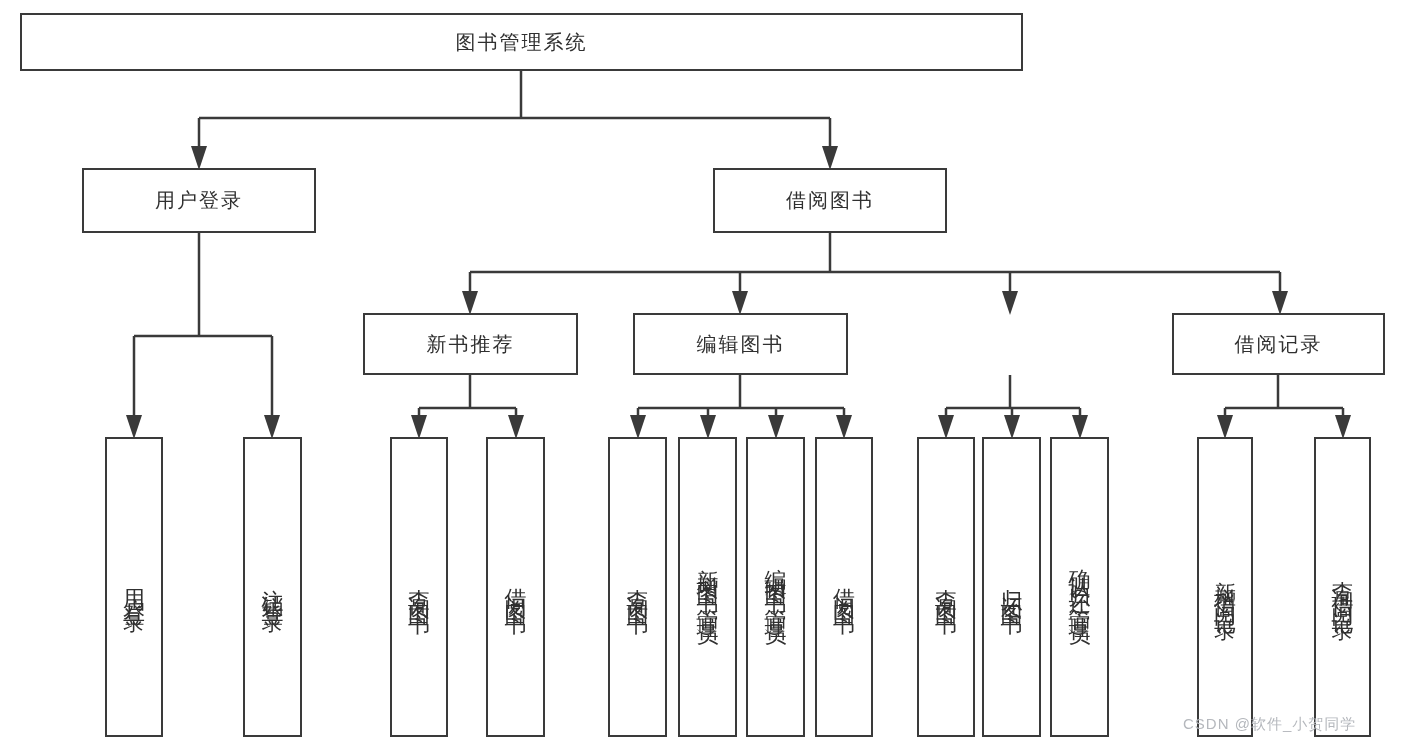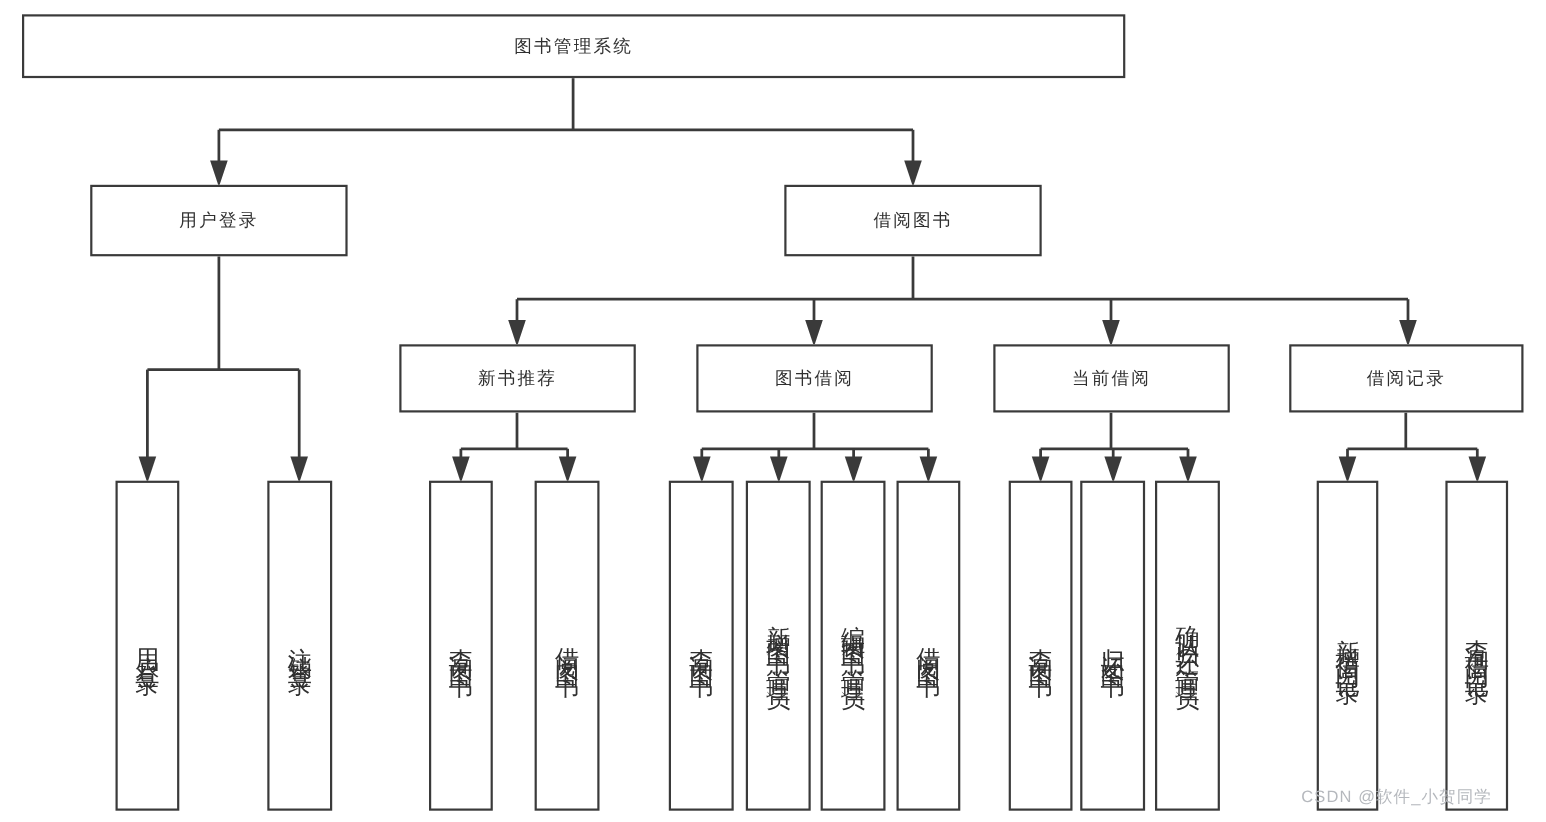--- a/index.html
+++ b/index.html
@@ -6,21 +6,21 @@
   #stage{
     position:relative;width:1405px;height:747px;background:#ffffff;overflow:hidden;
     font-family:"Liberation Sans","DejaVu Sans",sans-serif;
   }
   #wires{position:absolute;left:0;top:0;width:1405px;height:747px;}
   .node{
     position:absolute;box-sizing:border-box;background:#ffffff;
     border:2px solid #3a3a3a;display:flex;align-items:center;justify-content:center;
   }
   .h-label{
-    font-size:16px;color:#303030;letter-spacing:2px;white-space:nowrap;text-align:right;
+    font-size:20px;color:#303030;letter-spacing:2px;white-space:nowrap;text-align:right;
   }
   .v-label{
     writing-mode:vertical-rl;text-orientation:mixed;
     font-size:22px;letter-spacing:8px;color:#303030;line-height:1;
   }
   .watermark{
     position:absolute;left:1183px;top:715px;font-size:15px;color:#b5b8bd;
     letter-spacing:1px;white-space:nowrap;
   }
   svg line, svg path{stroke:#3a3a3a;stroke-width:2.5;fill:none;}
@@ -101,24 +101,21 @@
     <span class="h-label">用户登录</span>
   </div>
   <div class="node" style="left:713px;top:168px;width:234px;height:65px;">
     <span class="h-label">借阅图书</span>
   </div>
 
   <div class="node" style="left:363px;top:313px;width:215px;height:62px;">
     <span class="h-label">新书推荐</span>
   </div>
   <div class="node" style="left:633px;top:313px;width:215px;height:62px;">
-    <span class="h-label">图书借阅</span>
-  </div>
-  <div class="node" style="left:903px;top:313px;width:215px;height:62px;">
-    <span class="h-label">当前借阅</span>
+    <span class="h-label">编辑图书</span>
   </div>
   <div class="node" style="left:1172px;top:313px;width:213px;height:62px;">
     <span class="h-label">借阅记录</span>
   </div>
 
   <div class="node" style="left:105px;top:437px;width:58px;height:300px;">
     <span class="v-label">用户登录</span>
   </div>
   <div class="node" style="left:243px;top:437px;width:59px;height:300px;">
     <span class="v-label">注销登录</span>

